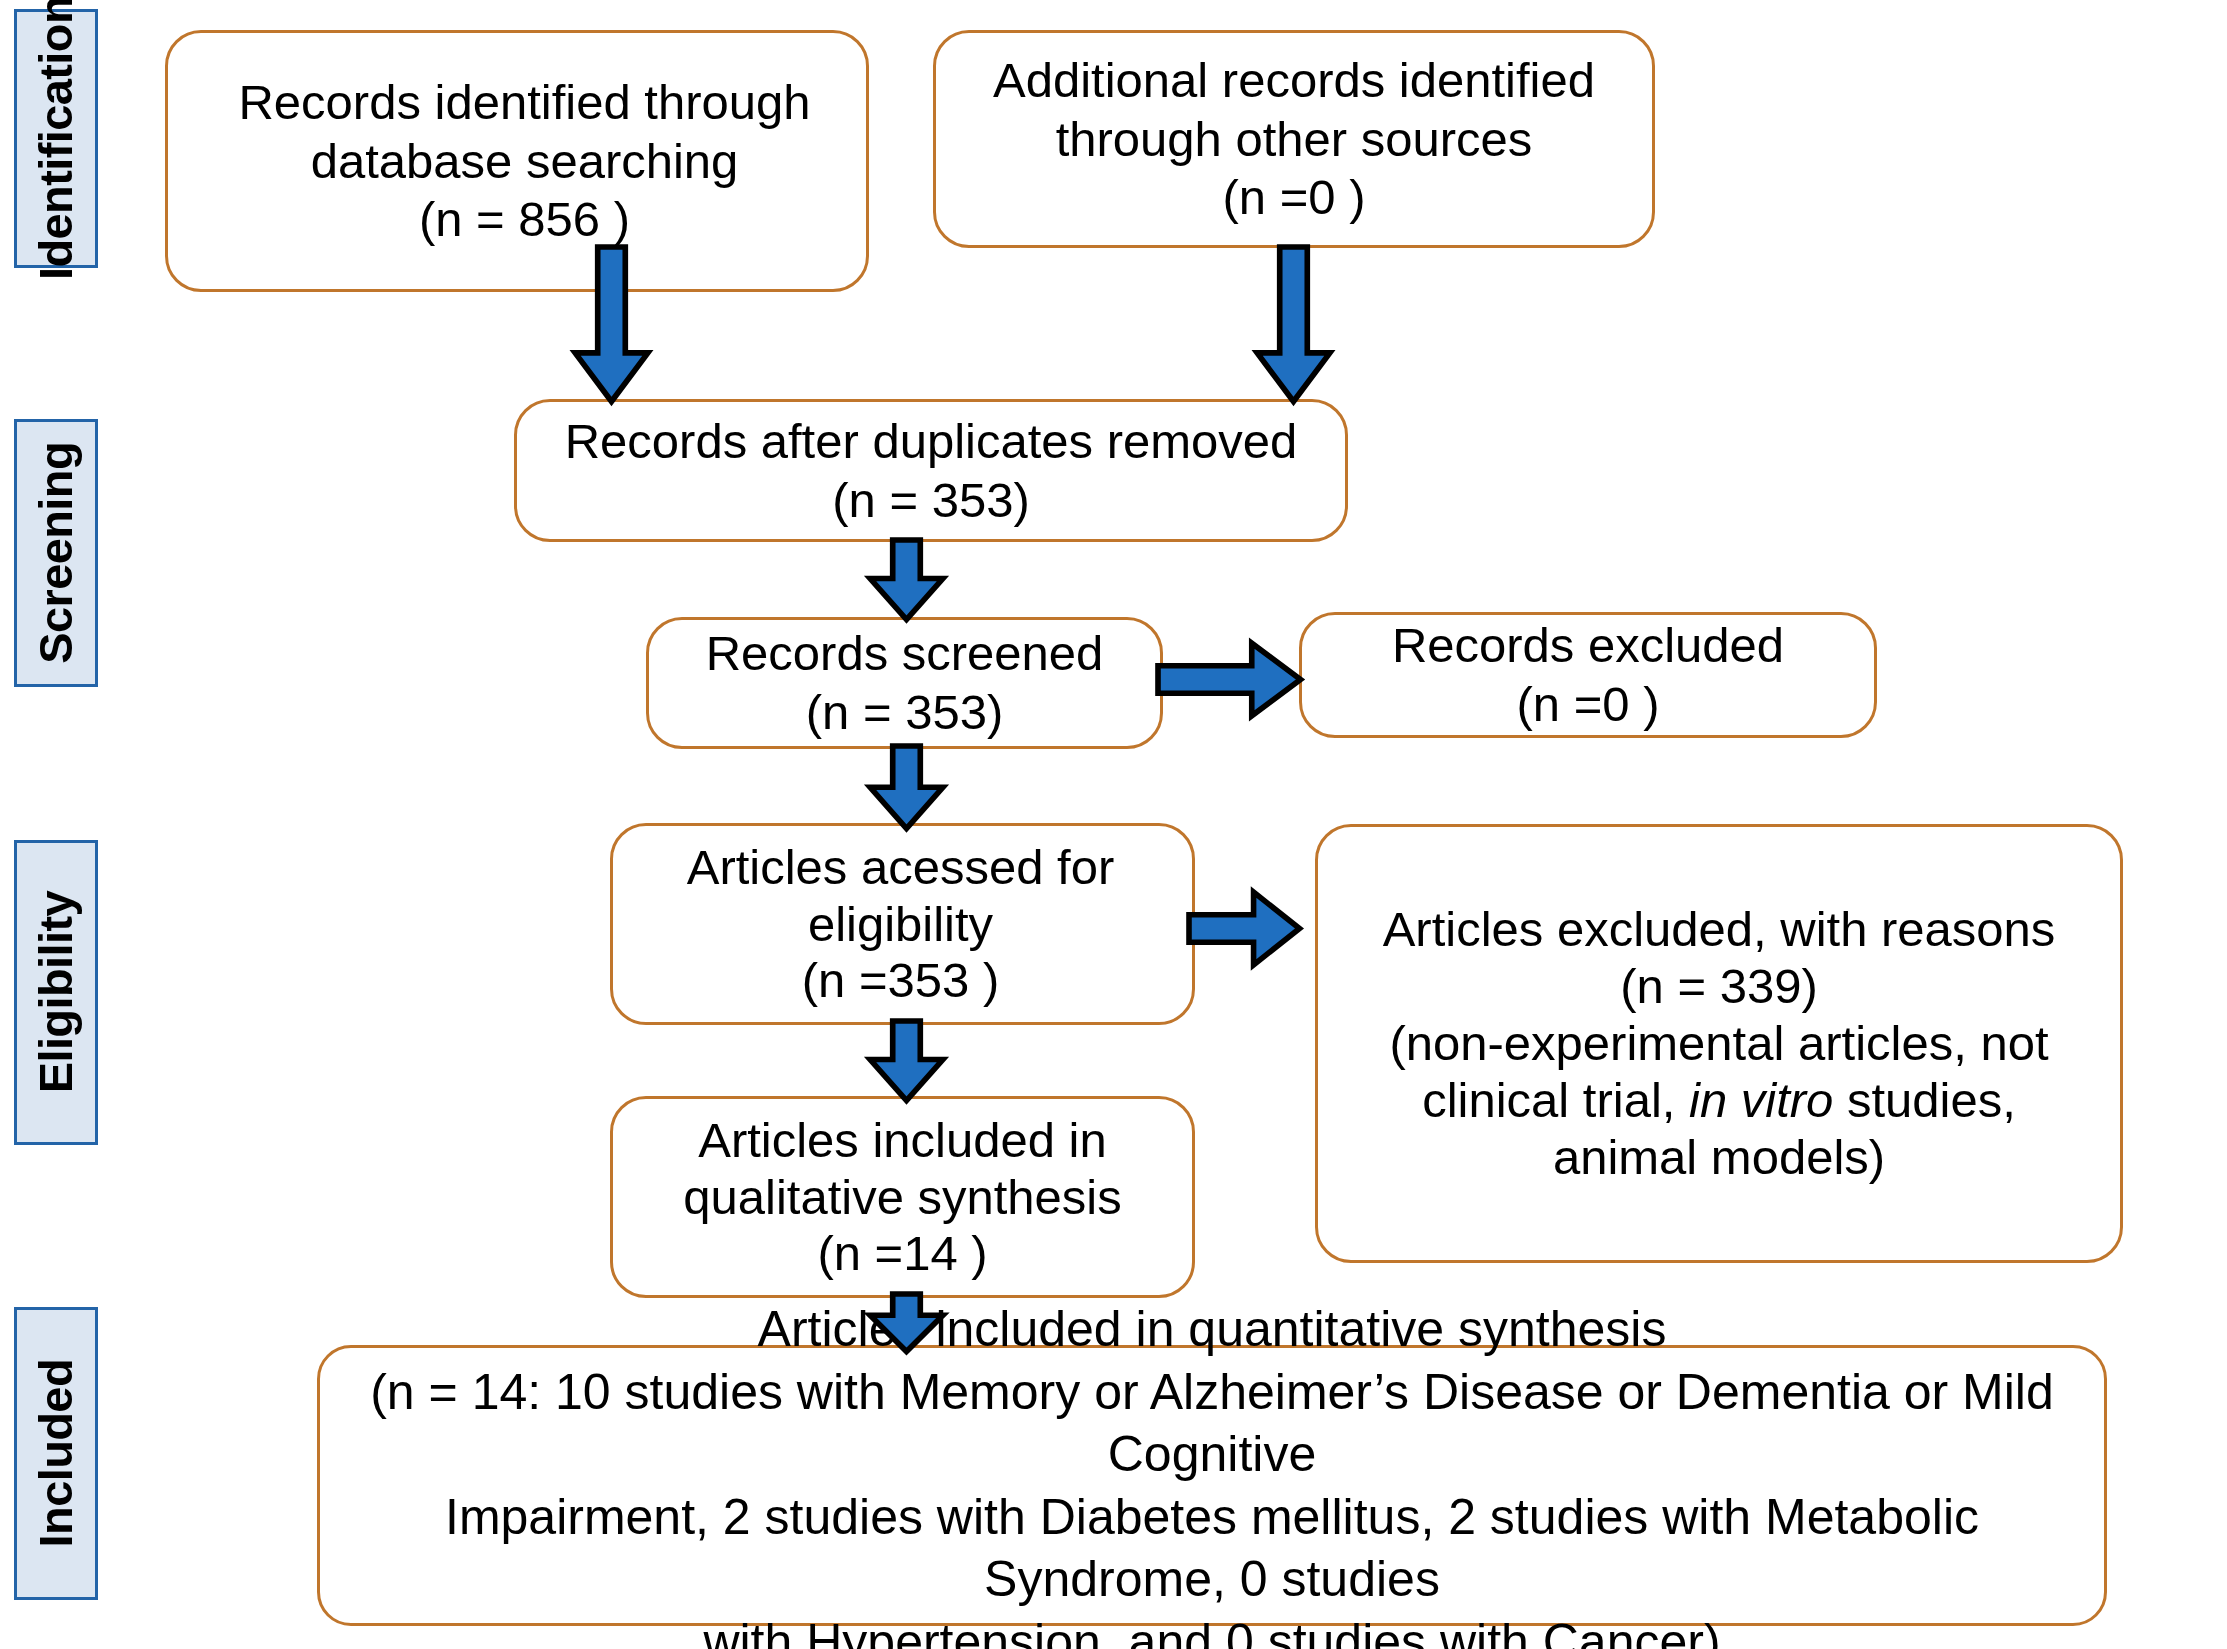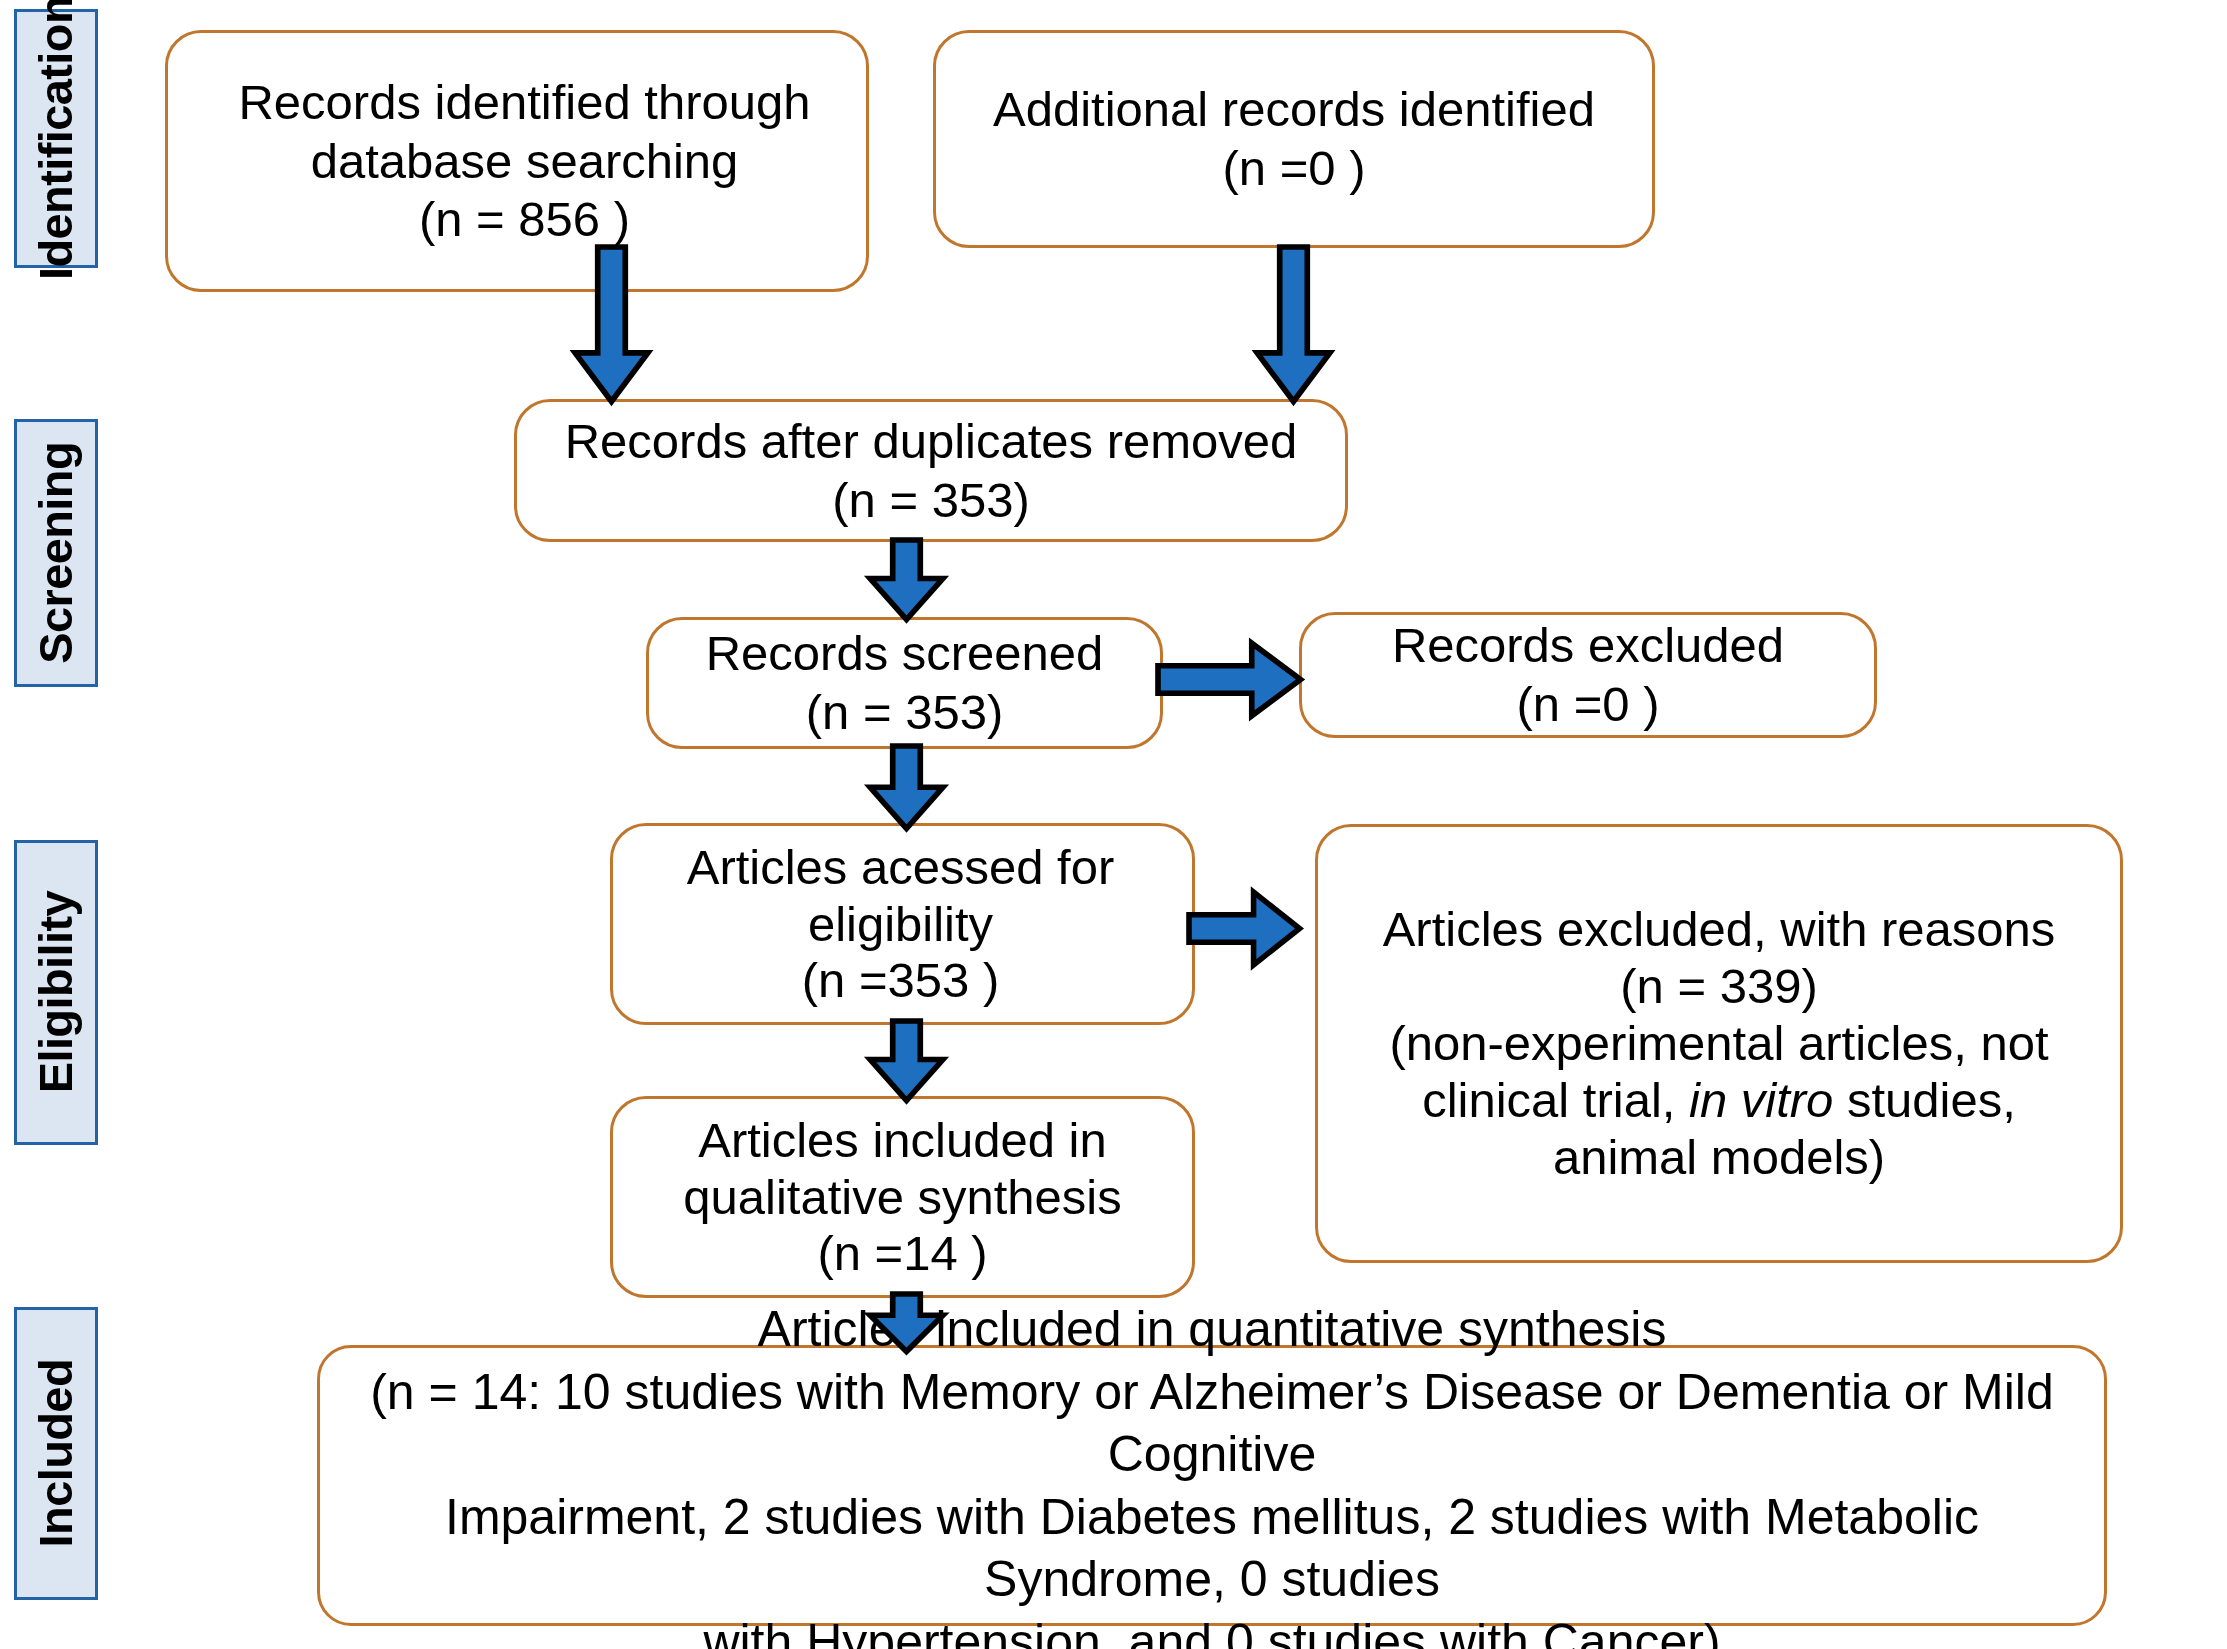--- a/index.html
+++ b/index.html
@@ -102,20 +102,21 @@
     <div class="txt">
       <div>Records identified through</div>
       <div>database searching</div>
       <div>(n = 856 )</div>
     </div>
   </div>
 
   <div class="pbox" style="left:933px; top:30px; width:722px; height:218px;">
     <div class="txt">
       <div>Additional records identified</div>
+      <div>through other sources</div>
       <div>(n =0 )</div>
     </div>
   </div>
 
   <div class="pbox" style="left:514px; top:399px; width:834px; height:143px;">
     <div class="txt">
       <div>Records after duplicates removed</div>
       <div>(n = 353)</div>
     </div>
   </div>

